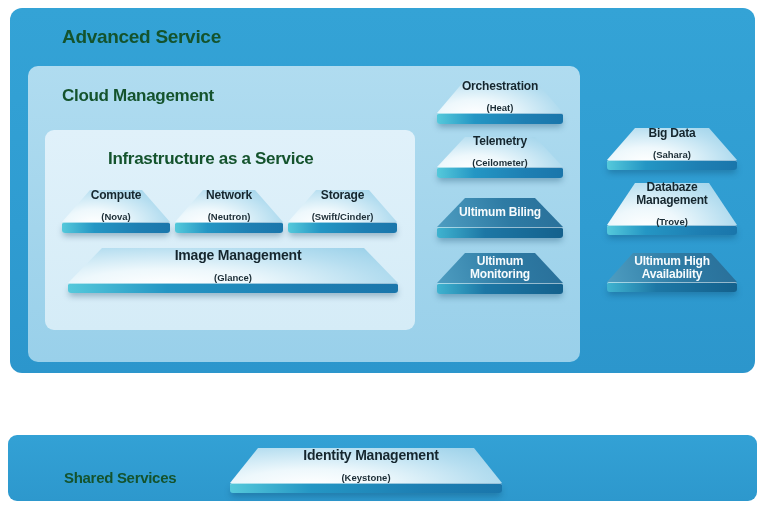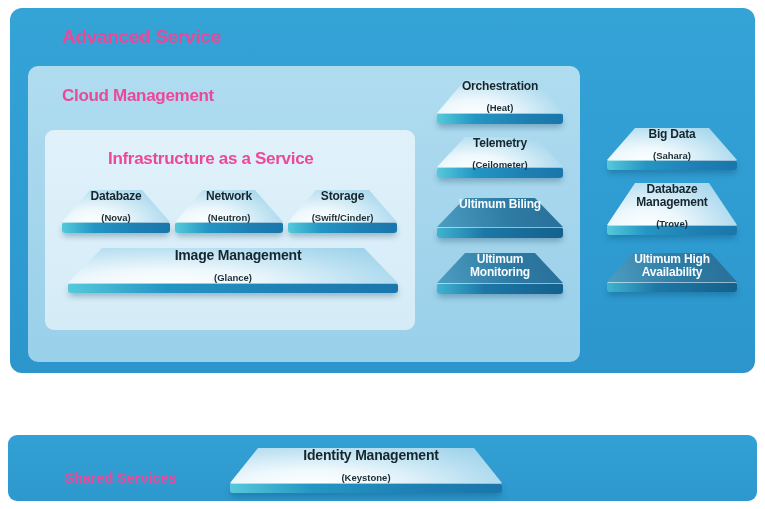--- a/index.html
+++ b/index.html
@@ -9,21 +9,21 @@
   .box{position:absolute;border-radius:12px;}
   .advanced{left:10px;top:8px;width:745px;height:365px;
     background:linear-gradient(180deg,#34a3d6 0%,#2f9cd1 60%,#2c96cc 100%);}
   .cloudmgmt{left:28px;top:66px;width:552px;height:296px;border-radius:10px;
     background:linear-gradient(180deg,#b0dcf0 0%,#a3d5ec 55%,#99d0ea 100%);}
   .iaasbox{left:45px;top:130px;width:370px;height:200px;border-radius:9px;
     background:linear-gradient(180deg,#e0f1fa 0%,#d5ecf7 100%);}
   .shared{left:8px;top:435px;width:749px;height:66px;border-radius:9px;
     background:linear-gradient(180deg,#33a1d5 0%,#2d98cd 100%);}
 
-  .boxtitle{position:absolute;color:#ec4899;font-weight:bold;letter-spacing:-0.3px;white-space:nowrap;}
+  .boxtitle{position:absolute;color:#14532d;font-weight:bold;letter-spacing:-0.3px;white-space:nowrap;}
   .t-advanced{left:62px;top:26px;font-size:19px;}
   .t-cloud{left:62px;top:86px;font-size:17px;}
   .t-iaas{left:66px;top:149px;font-size:17px;margin-left:42px;}
   .t-shared{left:64px;top:469px;font-size:15px;}
 
   
   .trap{position:absolute;}
   .trap-top{width:100%;
     clip-path:polygon(var(--inset) 0, calc(100% - var(--inset)) 0, 100% 100%, 0 100%);}
   .trap.light .trap-top{
@@ -33,21 +33,21 @@
     background:linear-gradient(75deg,#4e9dc1 0%,#327fa8 40%,#2e7ba4 55%,#296f99 100%);
     background:linear-gradient(75deg,#4e9dc1 0%,#2e7ba4 55%,#296f99 100%);}
   .trap-band{height:11px;border-radius:2px 2px 3px 3px;margin-top:0;
     box-shadow:0 4px 6px -1px rgba(8,59,94,0.35);
     border-top:1px solid rgba(255,255,255,0.55);box-sizing:border-box;}
   .trap.light .trap-band{
     background:linear-gradient(90deg,#55c9db 0%,#2496c4 30%,#1e7fb3 70%,#1a76ab 100%);}
   .trap.dark .trap-band{
     background:linear-gradient(90deg,#3fb3d0 0%,#1d77a5 38%,#14618d 100%);}
   .trap-label{position:absolute;left:0;top:0;width:100%;
-    display:flex;flex-direction:column;align-items:center;
+    display:flex;flex-direction:column;align-items:center;justify-content:center;
     text-align:center;line-height:1.08;}
   .trap-label .lbl{font-size:12px;font-weight:bold;letter-spacing:-0.2px;color:#15262e;}
   .trap-label .sub{font-size:9.5px;font-weight:bold;color:#1b2d36;margin-top:10px;}
   .trap.wide .trap-label .lbl{font-size:14px;margin-left:10px;}
   .trap.dark .trap-label .lbl{color:#f7fbfd;}
 
   
   .pipe{position:absolute;left:23px;top:382px;width:714px;height:46px;}
   .pipe-body{position:absolute;left:9px;top:0;width:705px;height:46px;
     border-radius:0 13px 13px 0 / 0 23px 23px 0;
@@ -70,21 +70,21 @@
   <div class="box cloudmgmt"></div>
   <div class="boxtitle t-cloud">Cloud Management</div>
 
   <div class="box iaasbox"></div>
   <div class="boxtitle t-iaas">Infrastructure as a Service</div>
 
   <div class="trap light" style="left:62px;top:190px;width:108px;">
     <div class="trap-top" style="height:32px;--inset:28px;"></div>
     <div class="trap-band"></div>
     <div class="trap-label" style="height:32px;">
-      <span class="lbl">Databaze</span>
+      <span class="lbl">Compute</span>
       <span class="sub">(Nova)</span>
     </div>
   </div>
 
   <div class="trap light" style="left:175px;top:190px;width:108px;">
     <div class="trap-top" style="height:32px;--inset:28px;"></div>
     <div class="trap-band"></div>
     <div class="trap-label" style="height:32px;">
       <span class="lbl">Network</span>
       <span class="sub">(Neutron)</span>

